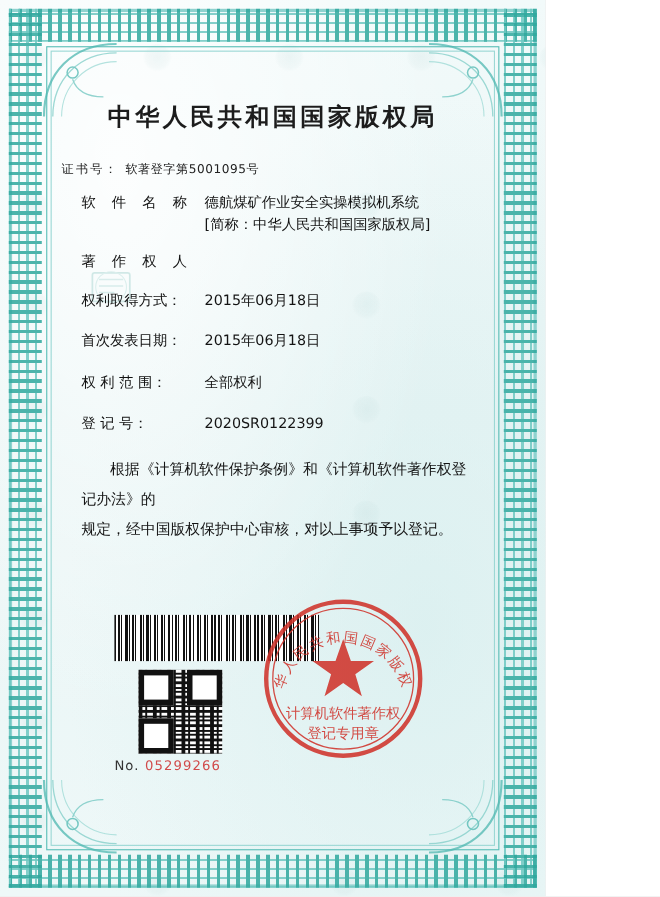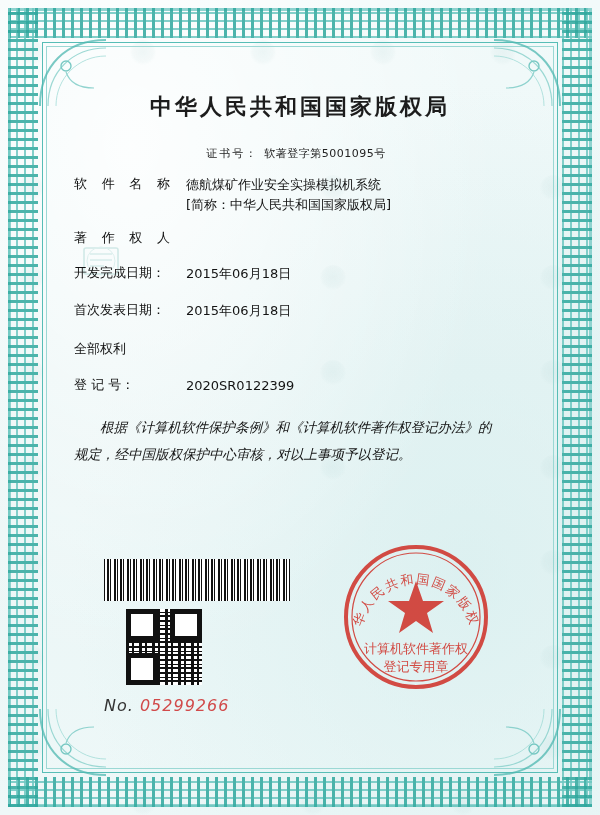--- a/index.html
+++ b/index.html
@@ -8,21 +8,21 @@
   }
   body {
     width: 600px;
     height: 815px;
     background: #ffffff;
     font-family: "DejaVu Sans", "Liberation Sans", sans-serif;
     overflow: hidden;
   }
   .certificate {
     position: relative;
-    width: 600px;
+    width: 496px;
     height: 815px;
     background: #e5e5e5;
     overflow: hidden;
   }
   
   .paper-tint {
     position: absolute;
     inset: 0;
     background:
       radial-gradient(ellipse at 22% 18%, rgba(255,255,255,0.85) 0%, rgba(255,255,255,0) 55%),
@@ -143,21 +143,21 @@
   .title-sub {
     text-align: center;
     font-family: "DejaVu Serif", "Liberation Serif", serif;
     font-weight: bold;
     font-size: 26px;
     letter-spacing: 3px;
     color: #111111;
     margin-top: 22px;
   }
   .cert-no-line {
-    text-align: center;
+    text-align: left;
     font-size: 11px;
     color: #222;
     margin-top: 24px;
     padding-right: 8px;
     letter-spacing: 0.5px;
   }
   .cert-no-label { letter-spacing: 2px; }
   .cert-no-value { margin-left: 6px; }
 
   .fields {
@@ -191,21 +191,20 @@
   .field-value .line3 { display: block; font-family: "DejaVu Sans", sans-serif; }
   .row-name { margin-bottom: 14px; }
 
   .body-text {
     margin-top: 18px;
     font-size: 13.5px;
     color: #141414;
     line-height: 2.0;
     padding-left: 18px;
     padding-right: 10px;
-    font-style: italic;
   }
   .body-text p { margin: 0; }
   .body-indent { text-indent: 26px; }
 
   
   .codes {
     position: absolute;
     left: 48px;
     bottom: 74px;
     width: 190px;
@@ -245,25 +244,24 @@
     position: absolute;
     left: 0; bottom: 0;
     width: 22px; height: 22px;
     border: 5px solid #111;
     background: #fff;
   }
 
   .serial {
     position: absolute;
     left: 48px;
-    bottom: 44px;
-    font-size: 16px;
+    bottom: 56px;
+    font-size: 12px;
     color: #d14a4a;
     letter-spacing: 1px;
-    font-style: italic;
   }
   .serial .no-prefix { color: #333; }
 
   .date-issued {
     position: absolute;
     right: 36px;
     bottom: 44px;
     font-size: 13px;
     color: #141414;
     letter-spacing: 0.5px;
@@ -410,31 +408,32 @@
           <span class="label-spread-4">
             <span>著</span>
             <span>作</span>
             <span>权</span>
             <span>人</span>
           </span>
         </div>
       </div>
 
       <div class="field-row" style="margin-top:6px;">
-        <div class="field-label">开发完成日期：</div>
+        <div class="field-label">权利取得方式：</div>
         <div class="field-value">2015年06月18日</div>
       </div>
 
       <div class="field-row">
         <div class="field-label">首次发表日期：</div>
         <div class="field-value">2015年06月18日</div>
       </div>
 
 
       <div class="field-row">
+        <div class="field-label">权 利 范 围：</div>
         <div class="field-value">全部权利</div>
       </div>
 
       <div class="field-row">
         <div class="field-label">登 记 号：</div>
         <div class="field-value">2020SR0122399</div>
       </div>
 
     </div>
 

